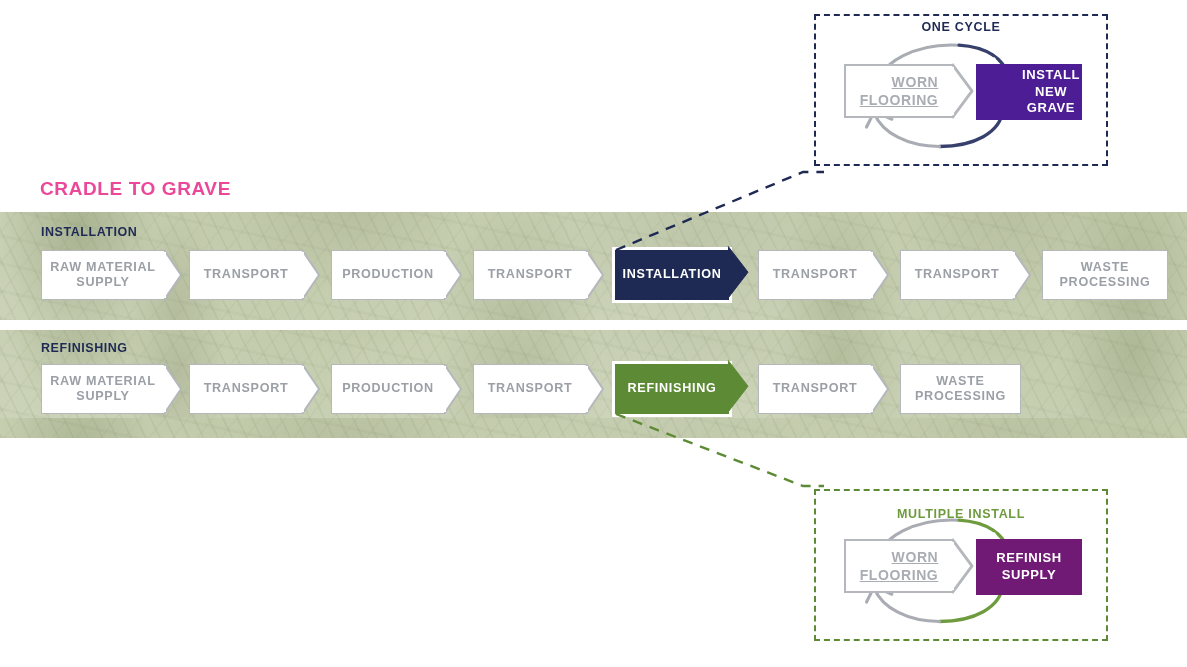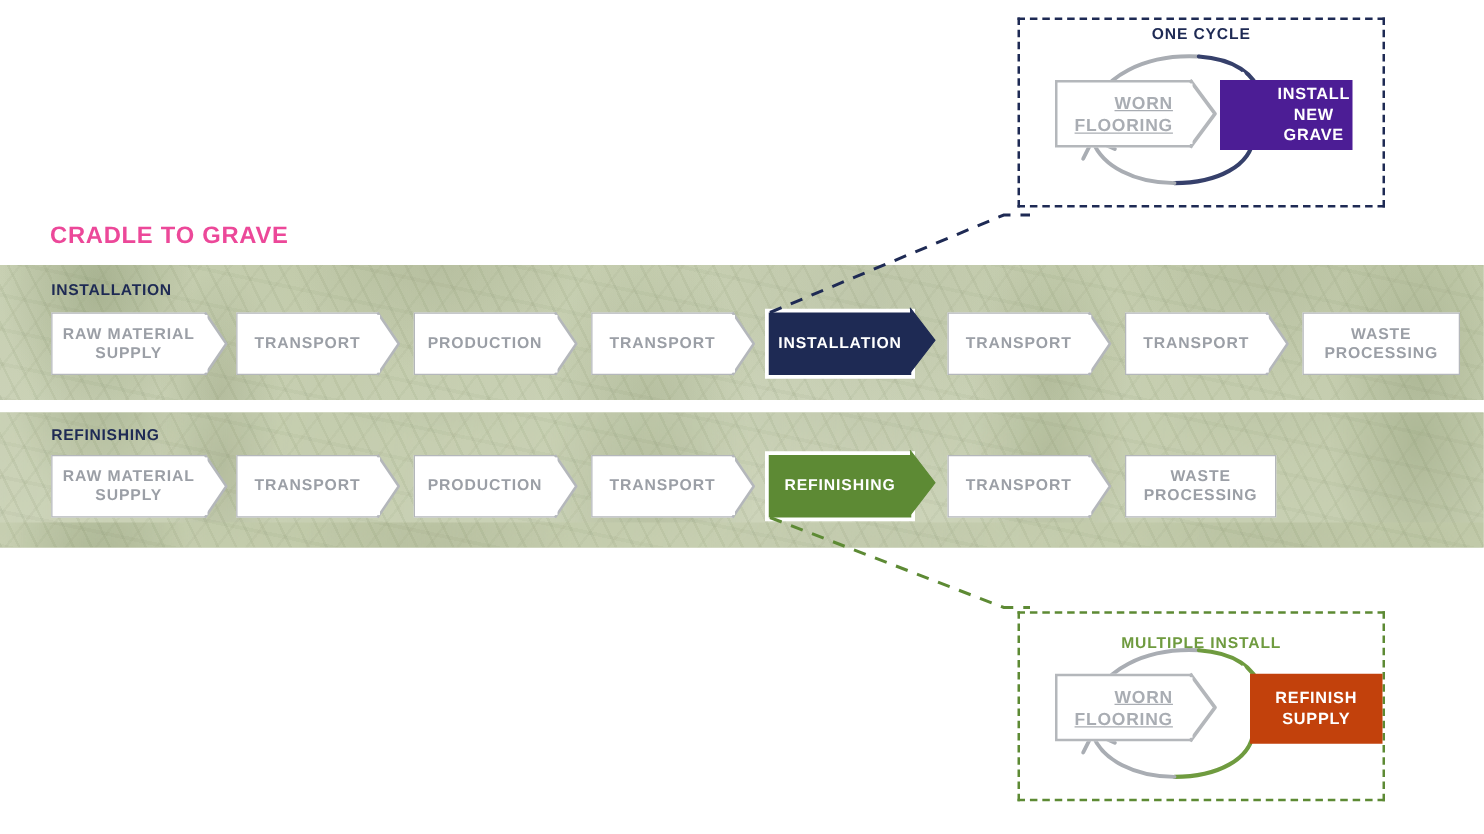--- a/index.html
+++ b/index.html
@@ -112,21 +112,21 @@
   .worn .pt svg{display:block;width:100%;height:100%;overflow:visible;}
 
   .act{
     position:absolute;box-sizing:border-box;
     display:flex;align-items:center;justify-content:center;
     text-align:center;
     font-size:13px;font-weight:bold;letter-spacing:.6px;line-height:1.3;
     color:#ffffff;
   }
   .act.navy{background:#4c1d95;padding-left:44px;}
-  .act.green{background:#c2410c;margin-left:24px;}
+  .act.green{background:#701a75;}
 
   .cyc{position:absolute;left:0;top:0;width:100%;height:100%;pointer-events:none;}
   .connector{position:absolute;left:0;top:0;width:1187px;height:667px;pointer-events:none;}
 </style>
 </head>
 <body>
 
 <div class="stage">
 
   <div class="callout navy" id="callout-one" style="left:814px;top:14px;width:294px;height:152px;">

